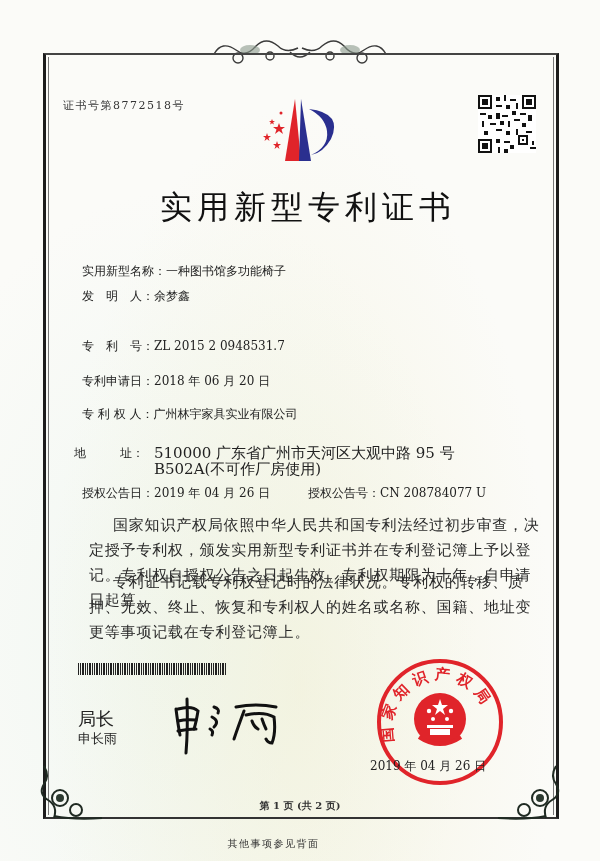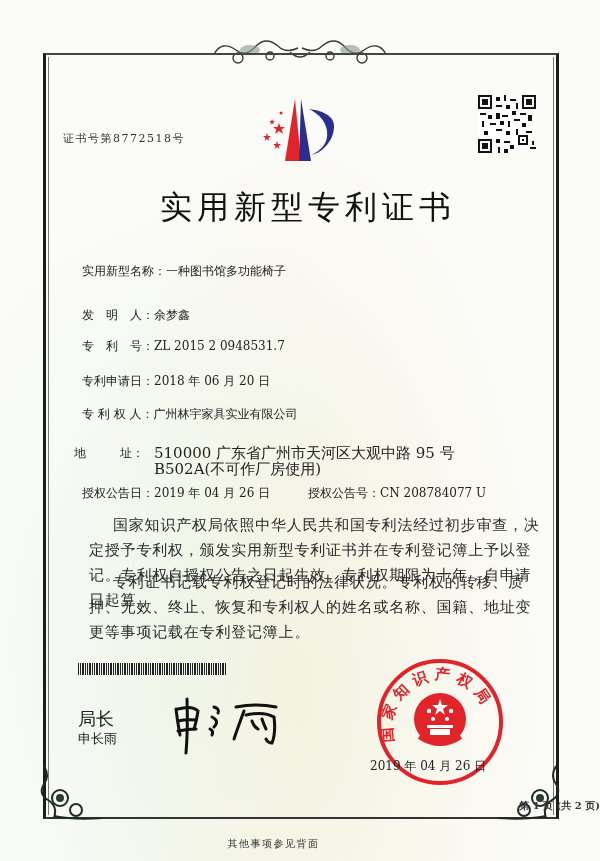--- a/index.html
+++ b/index.html
@@ -22,21 +22,21 @@
     border-top: 2px solid #444; border-bottom: 2px solid #333;
     box-sizing: border-box;
   }
   .frame-inner {
     position: absolute; left: 48px; top: 57px; width: 506px; height: 758px;
     border-left: 1px solid #777; border-right: 1px solid #777;
     box-sizing: border-box;
   }
   .ornament { position: absolute; }
   .cert-no {
-    position: absolute; left: 63px; top: 98px; font-size: 11px; letter-spacing: 1.5px; color: #333; margin-top: 33px;
+    position: absolute; left: 63px; top: 98px; font-size: 11px; letter-spacing: 1.5px; color: #333;
   }
   .logo { position: absolute; left: 255px; top: 95px; width: 90px; height: 70px; }
   .qr { position: absolute; left: 478px; top: 94px; width: 58px; height: 60px; }
   .title {
     position: absolute; left: 0; width: 600px; top: 186px; text-align: center;
     font-size: 32px; letter-spacing: 5px; color: #111; font-family: "DejaVu Sans", "Liberation Sans", sans-serif;
     font-weight: normal;
     margin-left: 8px;
   }
   .field { position: absolute; left: 74px; font-size: 12px; color: #222; white-space: nowrap; margin-left: 8px; }
@@ -48,21 +48,21 @@
   .para {
     position: absolute; left: 89px; width: 455px; font-size: 15px; line-height: 25px; text-indent: 24px;
     letter-spacing: 0.8px; color: #2a2a2a;
   }
   .barcode { position: absolute; left: 78px; top: 663px; width: 150px; height: 12px; }
   .director-title { position: absolute; left: 78px; top: 707px; font-size: 18px; font-family: "DejaVu Sans", "Liberation Sans", sans-serif; }
   .director-name { position: absolute; left: 78px; top: 730px; font-size: 13px; font-family: "DejaVu Sans", "Liberation Sans", sans-serif; }
   .signature { position: absolute; left: 170px; top: 695px; width: 120px; height: 60px; }
   .seal { position: absolute; left: 375px; top: 657px; width: 130px; height: 130px; }
   .seal-date { position: absolute; left: 370px; top: 758px; font-size: 12px; color: #222; white-space: nowrap; }
-  .page-no { position: absolute; left: 0; width: 600px; top: 799px; text-align: right; font-size: 10px; font-weight: bold; color: #333; }
+  .page-no { position: absolute; left: 0; width: 600px; top: 799px; text-align: center; font-size: 10px; font-weight: bold; color: #333; }
   .back-note { position: absolute; left: 0; width: 547px; top: 837px; text-align: center; font-size: 10px; letter-spacing: 1.5px; color: #333; }
 </style>
 </head>
 <body>
 
 <div class="paper-tint"></div>
 
 <svg class="ornament" style="left:200px;top:36px;width:200px;height:34px" viewBox="0 0 200 34">
   <g fill="none" stroke="#3a3a3a" stroke-width="1.4">
     <path d="M14,18 q8,-14 22,-4 q10,8 20,-4 q10,-10 22,0 q8,8 20,2"></path>
@@ -165,21 +165,21 @@
       <rect x="13" y="27" width="2" height="2"></rect>
       <rect x="27" y="23" width="1" height="2"></rect>
   </g>
 </svg>
 
 <div class="title">实用新型专利证书</div>
 
 <div class="field" style="top:263px">
   <span class="label">实用新型名称：</span><span class="value">一种图书馆多功能椅子</span>
 </div>
-<div class="field" style="top:307px">
+<div class="field" style="top:288px">
   <span class="label">发　明　人：</span><span class="value">余梦鑫</span>
 </div>
 <div class="field" style="top:338px">
   <span class="label">专　利　号：</span><span class="value">ZL 2015 2 0948531.7</span>
 </div>
 <div class="field" style="top:373px">
   <span class="label">专利申请日：</span><span class="value">2018 年 06 月 20 日</span>
 </div>
 <div class="field" style="top:406px">
   <span class="label">专 利 权 人：</span><span class="value">广州林宇家具实业有限公司</span>

